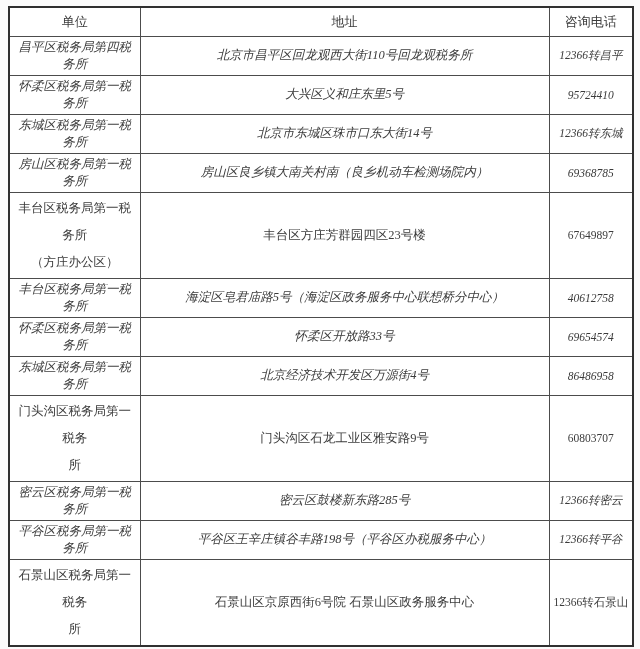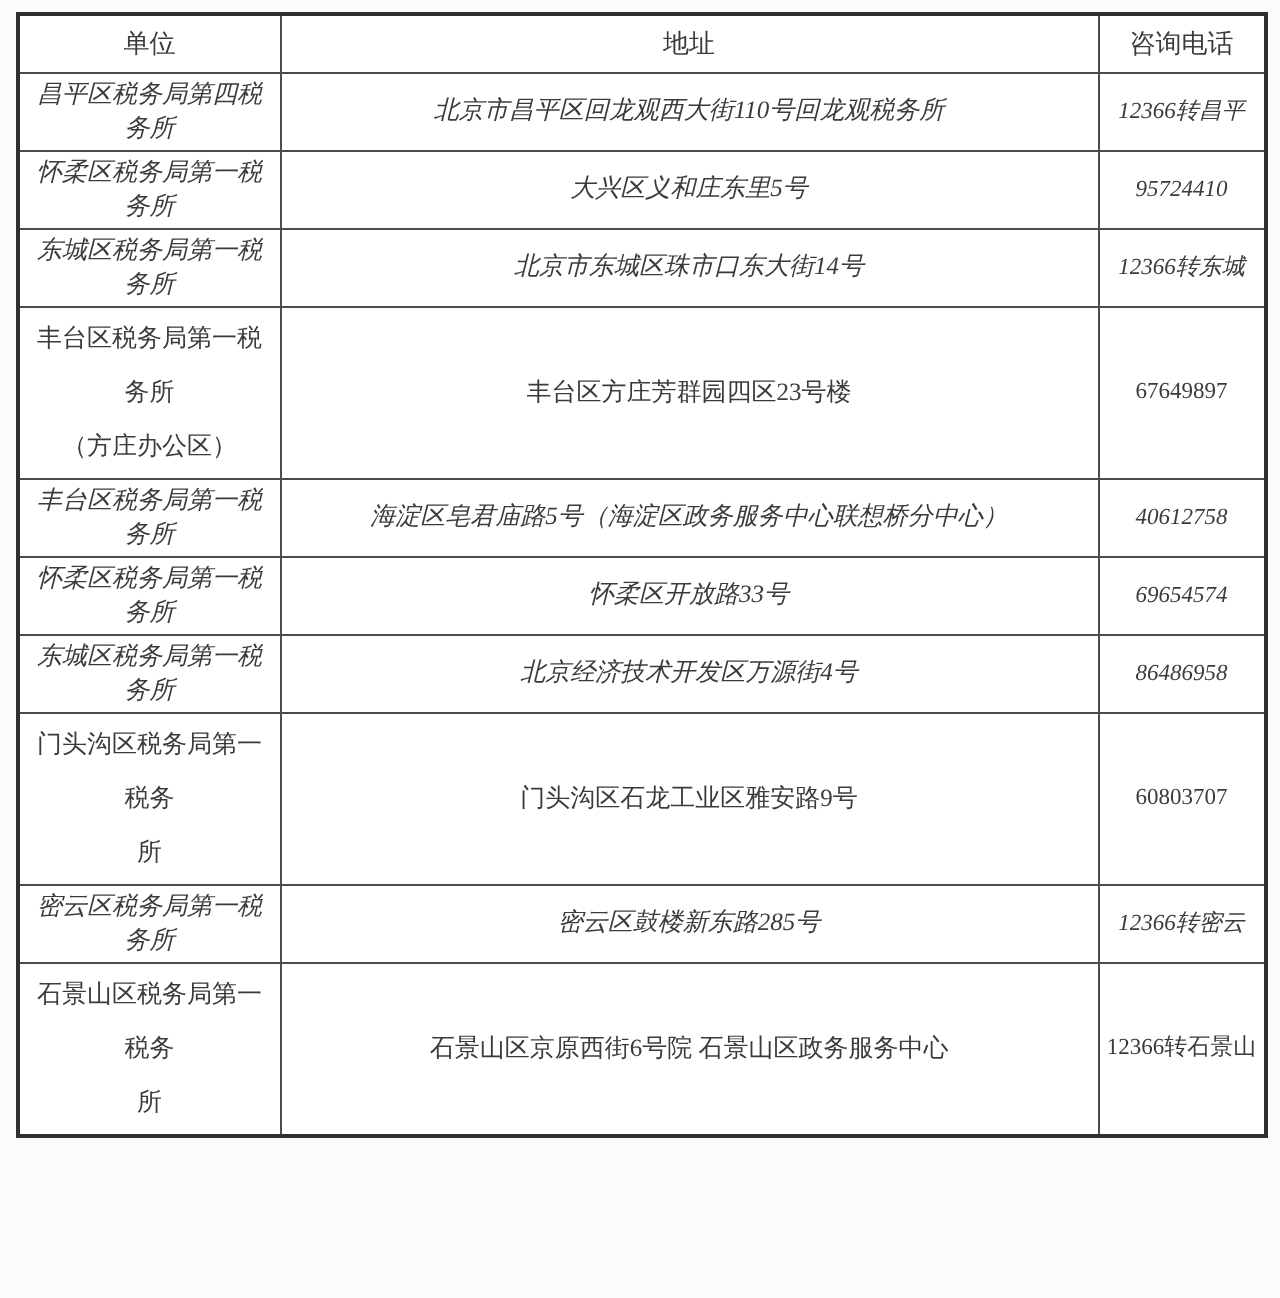--- a/index.html
+++ b/index.html
@@ -75,20 +75,25 @@
         <tr class="normal">
           <td class="unit">怀柔区税务局第一税务所</td>
           <td class="address">大兴区义和庄东里5号</td>
           <td class="phone">95724410</td>
         </tr>
         <tr class="normal">
           <td class="unit">东城区税务局第一税务所</td>
           <td class="address">北京市东城区珠市口东大街14号</td>
           <td class="phone">12366转东城</td>
         </tr>
+        <tr class="normal">
+          <td class="unit">房山区税务局第一税务所</td>
+          <td class="address">房山区良乡镇大南关村南（良乡机动车检测场院内）</td>
+          <td class="phone">69368785</td>
+        </tr>
         <tr class="tall">
           <td class="unit">丰台区税务局第一税务所
 （方庄办公区）</td>
           <td class="address">丰台区方庄芳群园四区23号楼</td>
           <td class="phone">67649897</td>
         </tr>
         <tr class="normal">
           <td class="unit">丰台区税务局第一税务所</td>
           <td class="address">海淀区皂君庙路5号（海淀区政务服务中心联想桥分中心）</td>
           <td class="phone">40612758</td>
@@ -107,20 +112,25 @@
           <td class="unit">门头沟区税务局第一税务
 所</td>
           <td class="address">门头沟区石龙工业区雅安路9号</td>
           <td class="phone">60803707</td>
         </tr>
         <tr class="normal">
           <td class="unit">密云区税务局第一税务所</td>
           <td class="address">密云区鼓楼新东路285号</td>
           <td class="phone">12366转密云</td>
         </tr>
+        <tr class="normal">
+          <td class="unit">平谷区税务局第一税务所</td>
+          <td class="address">平谷区王辛庄镇谷丰路198号（平谷区办税服务中心）</td>
+          <td class="phone">12366转平谷</td>
+        </tr>
         <tr class="tall">
           <td class="unit">石景山区税务局第一税务
 所</td>
           <td class="address">石景山区京原西街6号院 石景山区政务服务中心</td>
           <td class="phone">12366转石景山</td>
         </tr>
       </tbody>
   </table>
 </div>
 

